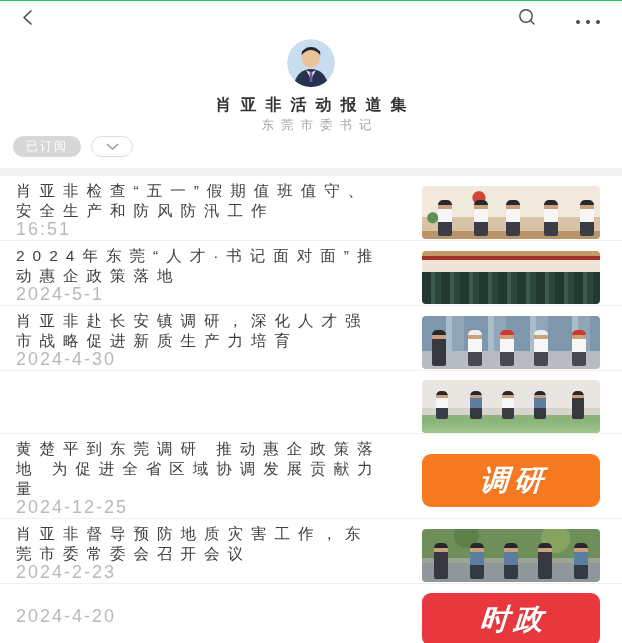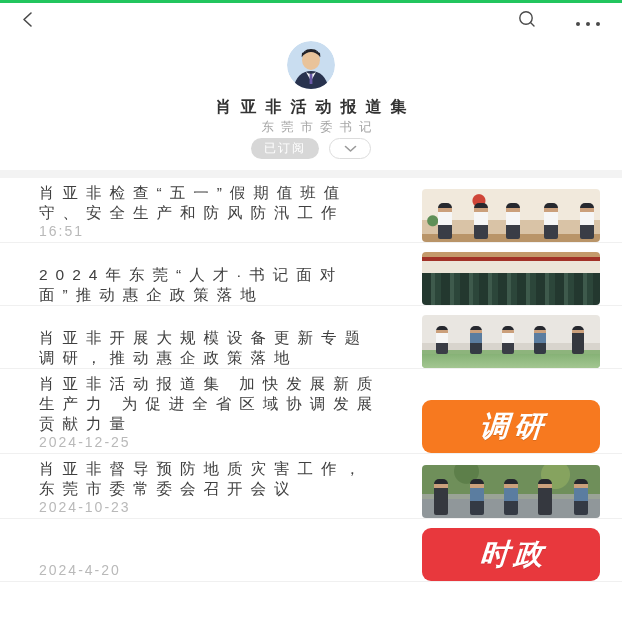--- a/index.html
+++ b/index.html
@@ -2,46 +2,46 @@
 <html><head>
 <meta charset="utf-8">
 <style>
   * { margin:0; padding:0; box-sizing:border-box; }
   html,body { width:622px; }
   body{
     font-family:"Liberation Sans","DejaVu Sans",sans-serif;
     background:#ffffff; color:#3f3f3f;
     width:622px; height:643px; overflow:hidden;
   }
-  .screen{ width:622px; height:643px; background:#fff; border-top:3px solid #22c55e; position:relative; }
+  .screen{ width:622px; height:643px; background:#fff; border-top:1px solid #22c55e; position:relative; }
 
   
   .topbar{ height:30px; display:flex; align-items:center; justify-content:space-between; padding:6px 20px 0 18px; }
   .icon-btn{ background:none; border:none; cursor:pointer; display:flex; align-items:center; justify-content:center; padding:2px; }
   .topbar-right{ display:flex; align-items:center; gap:34px; }
   .dots{ display:flex; gap:6px; align-items:center; padding-top:6px; }
   .dots i{ width:4px; height:4px; border-radius:50%; background:#4a4a4a; display:block; }
 
   
   .profile{ text-align:center; }
   .avatar{ width:48px; height:48px; border-radius:50%; overflow:hidden; margin:8px auto 0; display:block; }
   .ptitle{ margin-top:9px; font-size:16px; line-height:18px; font-weight:700; letter-spacing:9px; color:#333; text-indent:9px; }
   .psub{ margin-top:4px; font-size:12.5px; line-height:14px; color:#a6a6a6; letter-spacing:7px; text-indent:7px;padding-left:11px; }
-  .actions{ margin-top:4px; height:21px; display:flex; justify-content:center; gap:10px; }
+  .actions{ margin-top:4px; height:21px; display:flex; gap:10px;padding-left:13px; }
   .pill-sub{ height:21px; padding:0 13px; border:none; border-radius:11px; background:#d7d7d7; color:#ffffff; font-size:12px; letter-spacing:2px; cursor:pointer; display:flex; align-items:center; }
   .pill-more{ height:21px; width:42px; border:1px solid #dcdcdc; border-radius:11px; background:#fff; cursor:pointer; display:flex; align-items:center; justify-content:center; }
 
   .band{ height:8px; background:#f3f3f3; margin-top:11px; }
 
   
   .list{ background:#fff; }
-  .row{ display:flex; align-items:flex-end; padding:5px 22px 0 39px; border-bottom:1px solid #f0f0f0; cursor:pointer;gap:24px; }
+  .row{ display:flex; align-items:center; padding:5px 22px 0 16px; border-bottom:1px solid #f0f0f0; cursor:pointer;gap:24px; }
   .row .txt{ flex:1; margin-right:12px; min-width:0; }
   .title{ font-size:15.5px; line-height:20px; color:#404040; letter-spacing:8px; font-weight:400; }
-  .meta{ margin-top:2px; margin-bottom:4px; font-size:14px; line-height:13px; color:#b9b9b9; letter-spacing:2px; }
+  .meta{ margin-top:2px; margin-bottom:4px; font-size:18px; line-height:13px; color:#b9b9b9; letter-spacing:2px; }
 
   .ph{ width:178px; height:53px; border-radius:4px; flex:none; position:relative; overflow:hidden; margin-top:4px; }
 
   
   .pp{ position:absolute; bottom:3px; width:14px; height:36px; border-radius:5px 5px 2px 2px;
        background:linear-gradient(180deg,#26282e 0 15%,#cba07c 15% 26%,#f6f6f6 26% 62%,#3a3d46 62% 100%); }
   .pp-b{ background:linear-gradient(180deg,#26282e 0 15%,#cba07c 15% 26%,#5b7da0 26% 62%,#343a44 62% 100%); }
   .pp-d{ background:linear-gradient(180deg,#26282e 0 15%,#cba07c 15% 26%,#35383f 26% 100%); }
   .pp-r{ background:linear-gradient(180deg,#cc3b2e 0 14%,#cba07c 14% 26%,#f6f6f6 26% 62%,#46494f 62% 100%); }
   .pp-w{ background:linear-gradient(180deg,#eeeeee 0 14%,#cba07c 14% 26%,#f6f6f6 26% 62%,#46494f 62% 100%); }
@@ -144,52 +144,65 @@
           <i class="pp" style="left:52px"></i>
           <i class="pp" style="left:84px"></i>
           <i class="pp" style="left:122px"></i>
           <i class="pp" style="left:158px"></i>
       </div>
     </div>
 
     <div class="row">
       <div class="txt">
         <p class="title">2024年东莞“人才·书记面对面”推动惠企政策落地</p>
+        <p class="meta">2024-5-1</p>
       </div>
       <div class="ph t2"></div>
     </div>
 
-
-    <div class="row">
-      <div class="txt">
-        <p class="title">肖亚非开展大规模设备更新专题调研，推动惠企政策落地</p>
+    <div class="row">
+      <div class="txt">
+        <p class="title">肖亚非赴长安镇调研，深化人才强市战略促进新质生产力培育</p>
+        <p class="meta">2024-4-30</p>
+      </div>
+      <div class="ph t3">
+        <i class="pp pp-d" style="left:10px"></i>
+          <i class="pp pp-w" style="left:46px"></i>
+          <i class="pp pp-r" style="left:78px"></i>
+          <i class="pp pp-w" style="left:112px"></i>
+          <i class="pp pp-r" style="left:150px"></i>
+      </div>
+    </div>
+
+    <div class="row">
+      <div class="txt">
       </div>
       <div class="ph t4">
         <i class="pp sm" style="left:14px"></i>
           <i class="pp sm pp-b" style="left:48px"></i>
           <i class="pp sm" style="left:80px"></i>
           <i class="pp sm pp-b" style="left:112px"></i>
           <i class="pp sm pp-d" style="left:150px"></i>
       </div>
     </div>
 
     <div class="row">
       <div class="txt">
-        <p class="title">肖亚非活动报道集 加快发展新质生产力 为促进全省区域协调发展贡献力量</p>
+        <p class="title">黄楚平到东莞调研 推动惠企政策落地 为促进全省区域协调发展贡献力量</p>
         <p class="meta">2024-12-25</p>
       </div>
       <div class="ph badge" style="background: rgb(247, 121, 31);">
         <span class="badge-text">调研</span>
       </div>
     </div>
 
     <div class="row">
       <div class="txt">
         <p class="title">肖亚非督导预防地质灾害工作，东莞市委常委会召开会议</p>
-        <p class="meta">2024-10-23</p>
+        <p class="meta">2024-2-23</p>
       </div>
       <div class="ph t6">
         <i class="pp pp-d" style="left:12px"></i>
           <i class="pp pp-b" style="left:48px"></i>
           <i class="pp pp-b" style="left:82px"></i>
           <i class="pp pp-d" style="left:116px"></i>
           <i class="pp pp-b" style="left:152px"></i>
       </div>
     </div>
 

